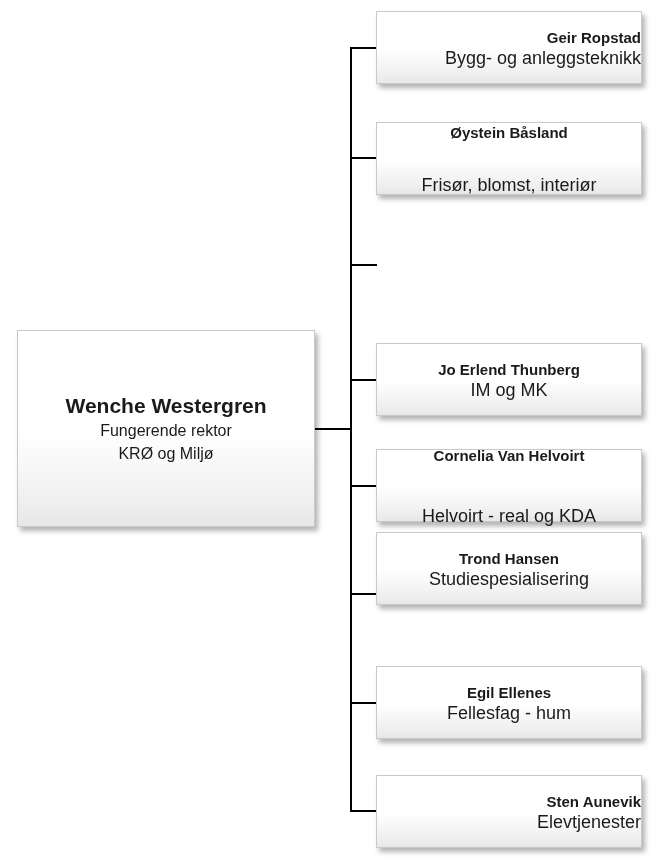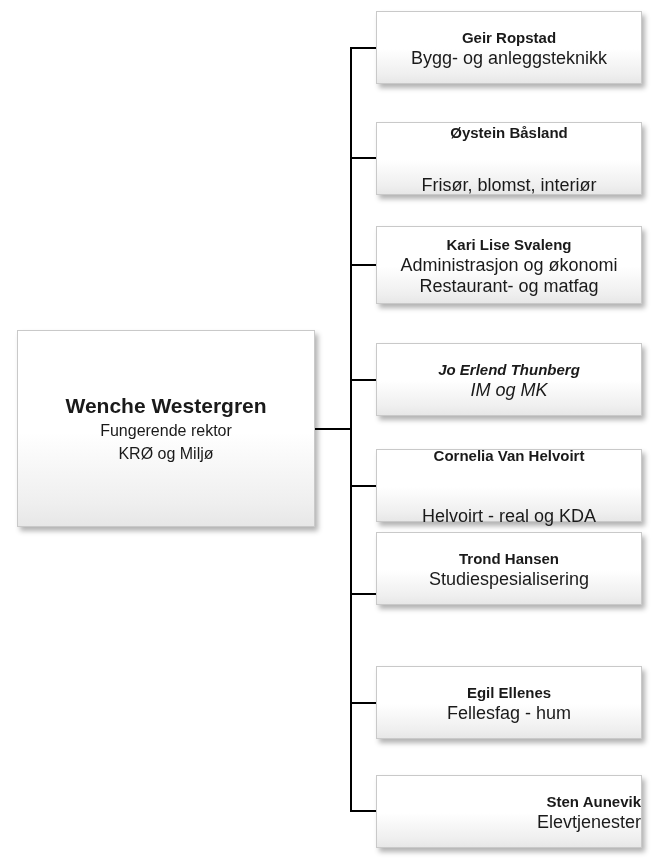--- a/index.html
+++ b/index.html
@@ -74,37 +74,32 @@
   <div class="connector" style="left:350px; top:593px; width:27px; height:2px;"></div>
   <div class="connector" style="left:350px; top:702px; width:27px; height:2px;"></div>
   <div class="connector" style="left:350px; top:810px; width:27px; height:2px;"></div>
 
   <div class="node-box root-box" style="left:17px; top:330px; width:298px; height:197px;">
     <div class="node-name">Wenche Westergren</div>
     <div class="node-sub">Fungerende rektor
 KRØ og Miljø</div>
   </div>
 
-  <div class="node-box leaf" style="top:11px; height:73px;">
+  <div class="node-box leaf" style="top:11px; height:73px;align-items:flex-end;">
     <div class="node-name">Geir Ropstad</div>
     <div class="node-sub">Bygg- og anleggsteknikk</div>
   </div>
 
   <div class="node-box leaf" style="top:122px; height:73px;gap:32px;">
     <div class="node-name">Øystein Båsland</div>
     <div class="node-sub">Frisør, blomst, interiør</div>
   </div>
 
-  <div class="node-box leaf" style="top:226px; height:78px;">
-    <div class="node-name">Kari Lise Svaleng</div>
-    <div class="node-sub">Administrasjon og økonomi
-Restaurant- og matfag</div>
-  </div>
 
-  <div class="node-box leaf" style="top:343px; height:73px;font-style:italic;">
+  <div class="node-box leaf" style="top:343px; height:73px;">
     <div class="node-name">Jo Erlend Thunberg</div>
     <div class="node-sub">IM og MK</div>
   </div>
 
   <div class="node-box leaf" style="top:449px; height:73px;gap:40px;">
     <div class="node-name">Cornelia Van Helvoirt</div>
     <div class="node-sub">Helvoirt - real og KDA</div>
   </div>
 
   <div class="node-box leaf" style="top:532px; height:73px;">

